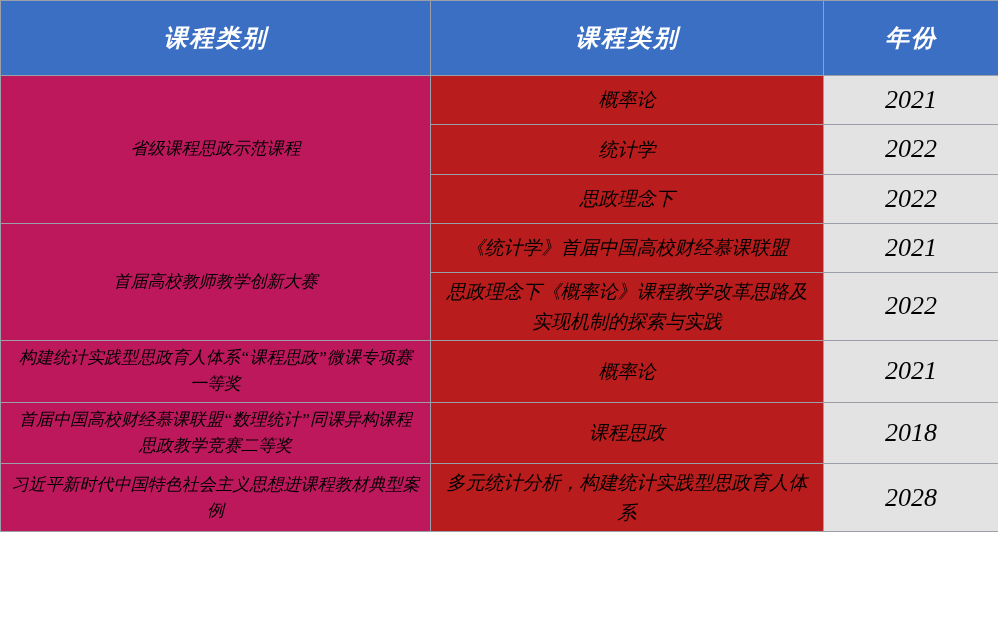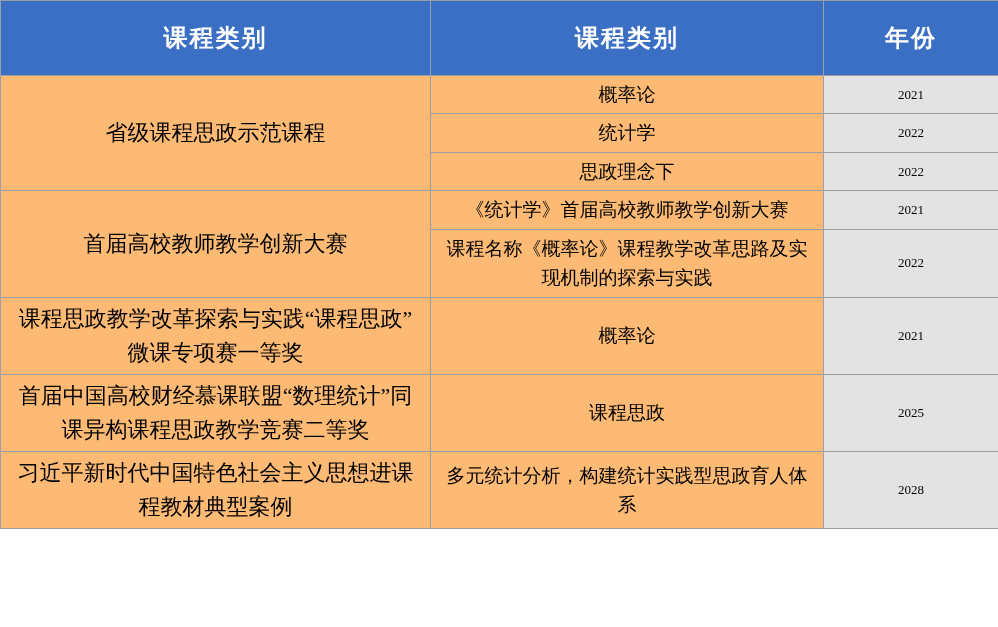--- a/index.html
+++ b/index.html
@@ -11,20 +11,21 @@
     width: 998px;
     height: 627px;
     font-family: "Liberation Serif", "DejaVu Serif", serif;
     overflow: hidden;
   }
   table.course-table {
     border-collapse: collapse;
     table-layout: fixed;
     width: 998px;
     height: 480px;
+    font-style: italic;
   }
   table.course-table col.col-category { width: 430px; }
   table.course-table col.col-name { width: 393px; }
   table.course-table col.col-year { width: 175px; }
 
   table.course-table th,
   table.course-table td {
     border: 1px solid #9aa0a6;
     text-align: center;
     vertical-align: middle;
@@ -35,32 +36,32 @@
     background: #3b6fc4;
     color: #ffffff;
     font-family: "Liberation Sans", "DejaVu Sans", sans-serif;
     font-weight: bold;
     font-size: 24px;
     letter-spacing: 2px;
     height: 66px;
     border-color: #2f5da8;
   }
   td.cell-category {
-    background: #fdba74;
-    font-size: 22px;
+    background: #be185d;
+    font-size: 17px;
     color: #000000;
   }
   td.cell-name {
-    background: #fdba74;
+    background: #b91c1c;
     font-size: 19px;
     color: #000000;
   }
   td.cell-year {
     background: #e3e3e3;
-    font-size: 13px;
+    font-size: 26px;
     color: #000000;
   }
 </style>
 </head>
 <body>
 
 <table class="course-table">
   <colgroup>
     <col class="col-category">
     <col class="col-name">
@@ -84,38 +85,38 @@
       <td class="cell-name">统计学</td>
       <td class="cell-year">2022</td>
     </tr>
     <tr>
       <td class="cell-name">思政理念下</td>
       <td class="cell-year">2022</td>
     </tr>
 
     <tr>
       <td class="cell-category" rowspan="2">首届高校教师教学创新大赛</td>
-      <td class="cell-name">《统计学》首届高校教师教学创新大赛</td>
+      <td class="cell-name">《统计学》首届中国高校财经慕课联盟</td>
       <td class="cell-year">2021</td>
     </tr>
     <tr>
-      <td class="cell-name">课程名称《概率论》课程教学改革思路及实现机制的探索与实践</td>
+      <td class="cell-name">思政理念下《概率论》课程教学改革思路及实现机制的探索与实践</td>
       <td class="cell-year">2022</td>
     </tr>
 
     <tr>
-      <td class="cell-category">课程思政教学改革探索与实践“课程思政”微课专项赛一等奖</td>
+      <td class="cell-category">构建统计实践型思政育人体系“课程思政”微课专项赛一等奖</td>
       <td class="cell-name">概率论</td>
       <td class="cell-year">2021</td>
     </tr>
 
     <tr>
       <td class="cell-category">首届中国高校财经慕课联盟“数理统计”同课异构课程思政教学竞赛二等奖</td>
       <td class="cell-name">课程思政</td>
-      <td class="cell-year">2025</td>
+      <td class="cell-year">2018</td>
     </tr>
 
     <tr>
       <td class="cell-category">习近平新时代中国特色社会主义思想进课程教材典型案例</td>
       <td class="cell-name">多元统计分析，构建统计实践型思政育人体系</td>
       <td class="cell-year">2028</td>
     </tr>
 
   </tbody>
 </table>

